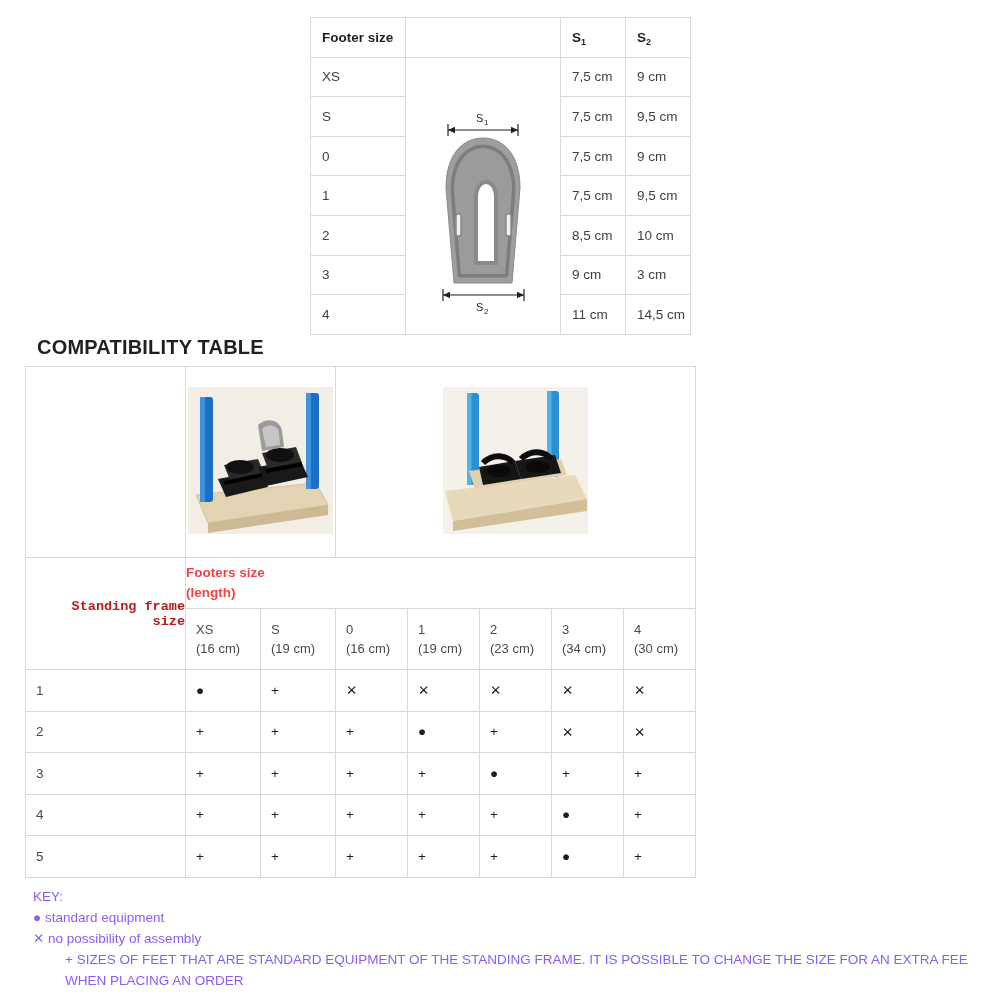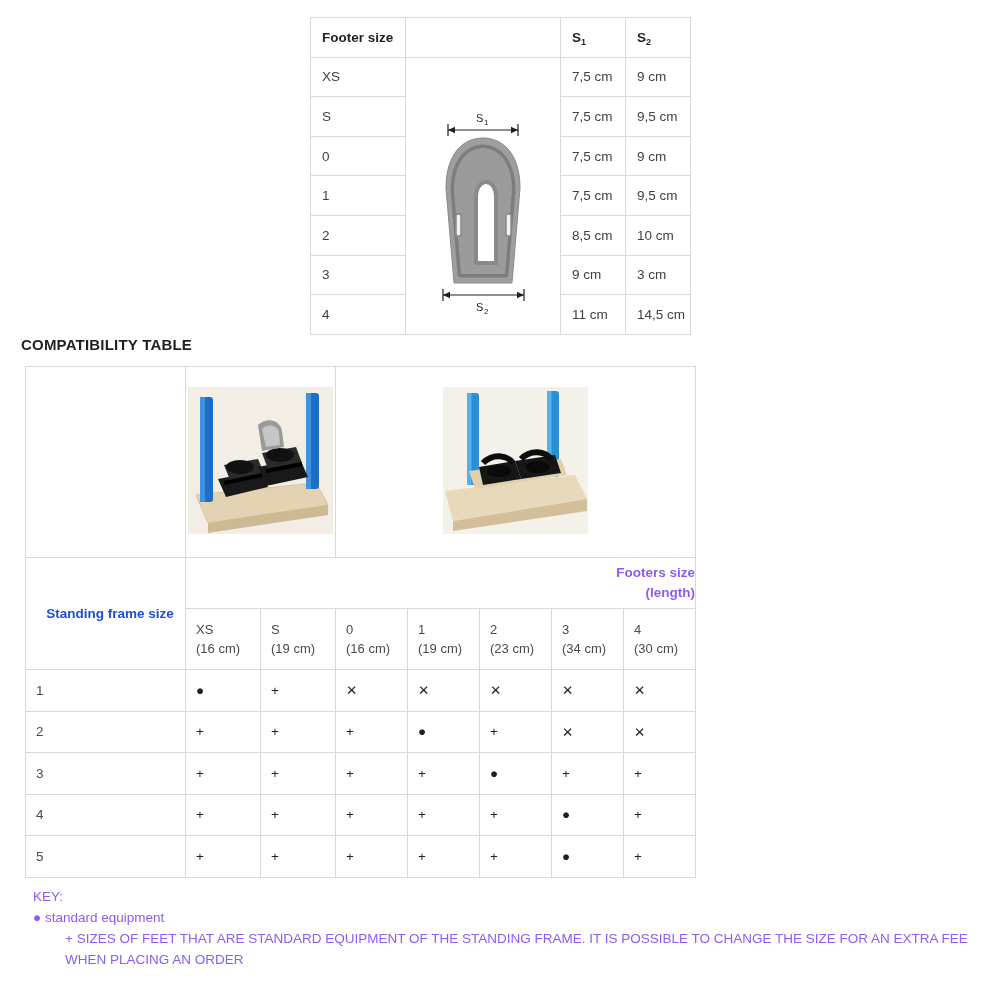--- a/index.html
+++ b/index.html
@@ -67,23 +67,23 @@
   }
   .footer-drawing {
     position: relative;
     width: 155px;
     height: 270px;
   }
 
   
   #compat-heading {
     position: absolute;
-    left: 21px;
+    left: 37px;
     top: 336px;
-    font-size: 15px;
+    font-size: 20px;
     font-weight: bold;
     letter-spacing: 0.2px;
     color: #231f20;
   }
 
   
   #compat-table {
     position: absolute;
     left: 25px;
     top: 366px;
@@ -110,29 +110,30 @@
     display: inline-block;
     position: relative;
     overflow: hidden;
     background: #efe7da;
   }
   #photo-a { width: 145px; height: 147px; }
   #photo-b { width: 145px; height: 147px; }
 
   #compat-table .sf-label {
     font-weight: bold;
-    color: #1d4ed8;
+    color: #b91c1c;
     font-size: 13.5px;
     padding-left: 9px;
-    text-align: center;
+    text-align: right;
+    font-family: Liberation Mono, monospace;
   }
   #compat-table .footers-head {
     font-weight: bold;
-    color: #8b5cf6;
-    text-align: right;
+    color: #ef4444;
+    text-align: left;
     font-size: 13.5px;
     line-height: 1.45;
     height: 50px;
   }
   #compat-table .size-head {
     font-size: 13px;
     line-height: 1.5;
     padding: 6px 0 6px 10px;
     color: #4a4a4a;
     height: 48px;
@@ -420,14 +421,15 @@
       <td class="mark">+</td>
       <td class="mark">●</td>
       <td class="mark">+</td>
     </tr>
   </tbody>
 </table>
 
 <div id="key">
   <div>KEY:</div>
   <div>● standard equipment</div>
+  <div>✕ no possibility of assembly</div>
   <div class="wrap">+  SIZES OF FEET THAT ARE STANDARD EQUIPMENT OF THE STANDING FRAME. IT IS POSSIBLE TO CHANGE THE SIZE FOR AN EXTRA FEE WHEN PLACING AN ORDER</div>
 </div>
 
 </body></html>

